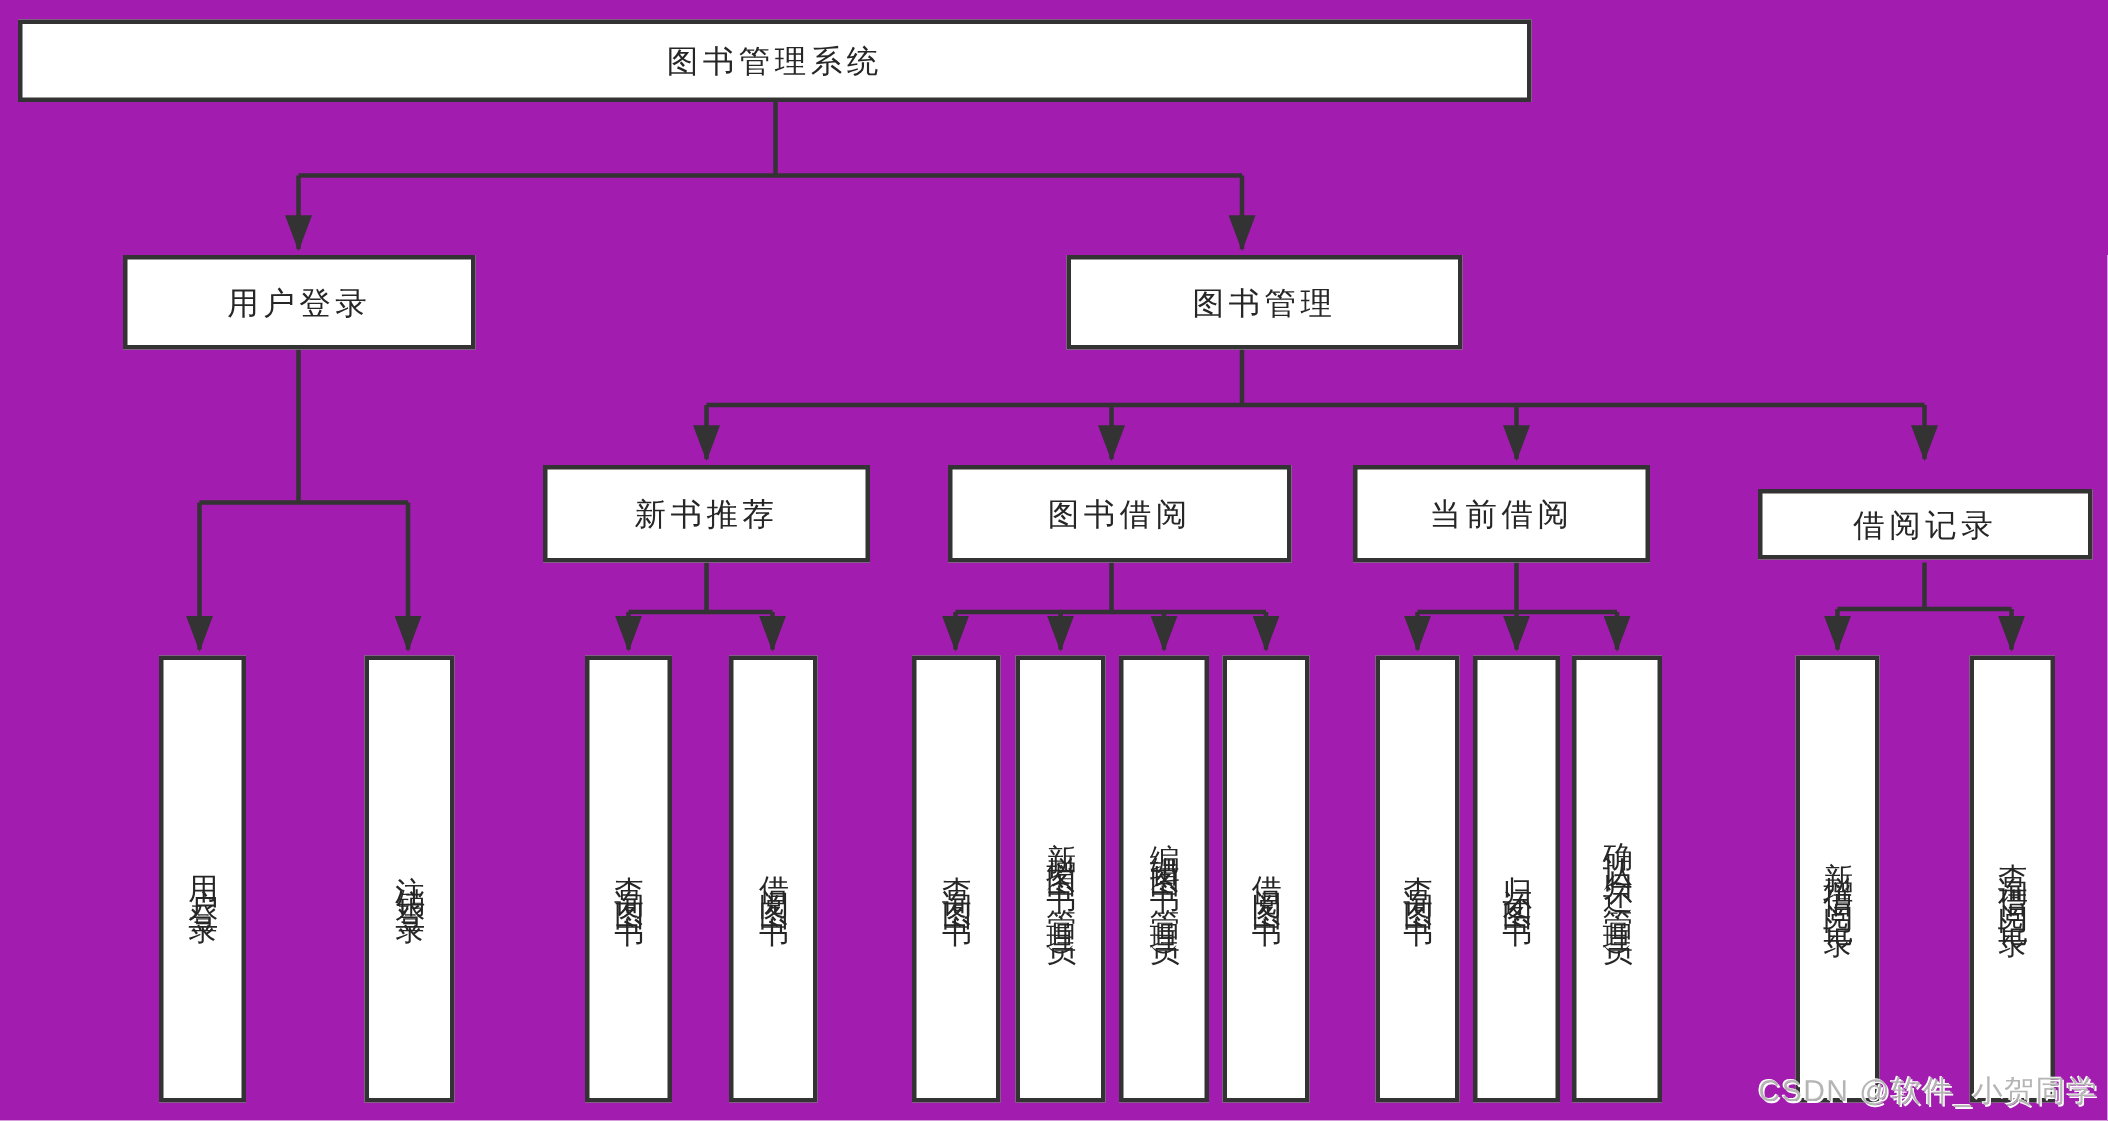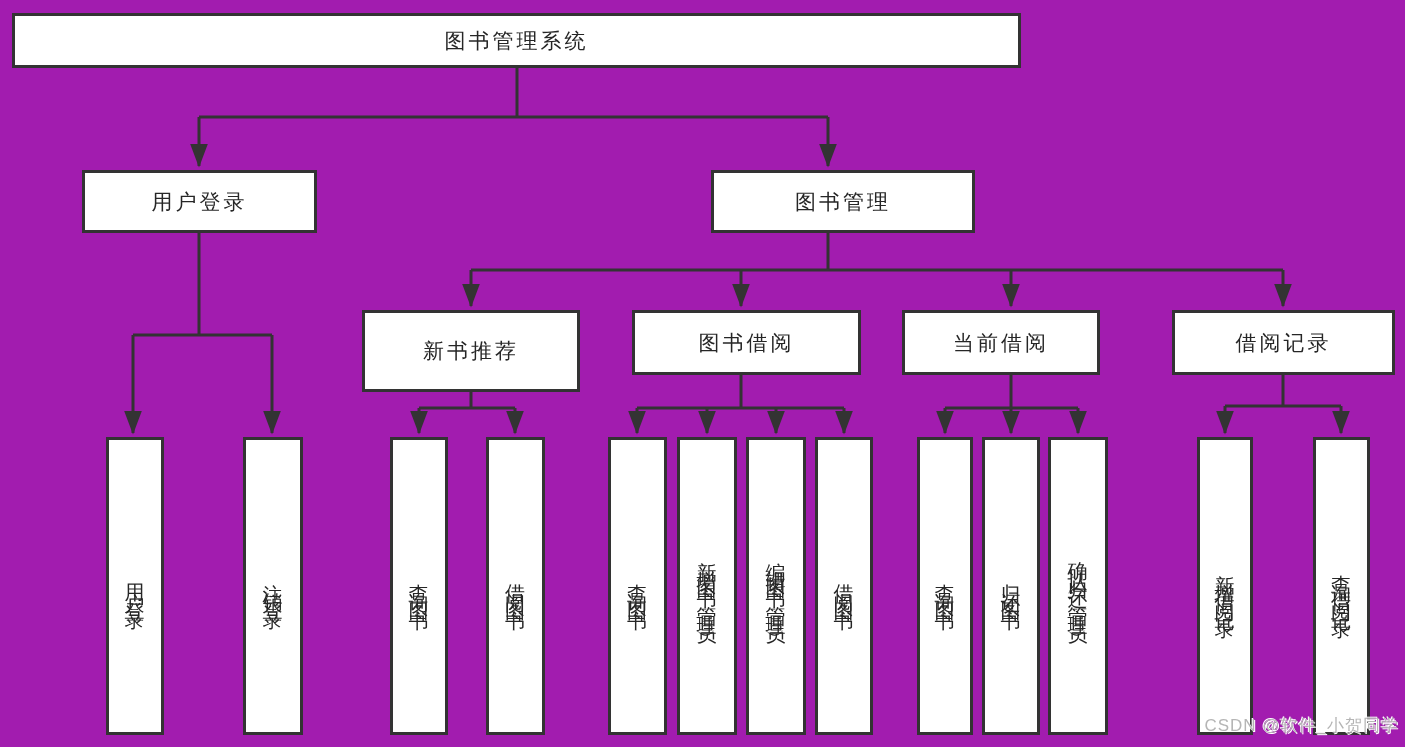--- a/index.html
+++ b/index.html
@@ -18,21 +18,21 @@
     position:absolute; box-sizing:border-box; z-index:2; top:437px; height:298px;
     border:3px solid #333333; background:#ffffff;
     display:flex; align-items:center; justify-content:center;
   }
   .vbox span {
     writing-mode:vertical-rl; text-orientation:mixed;
     font-size:20px; letter-spacing:9px; color:#262626; line-height:1;
   }
   .watermark {
     position:absolute; z-index:5; right:6px; top:714px;
-    font-size:17px; letter-spacing:1px; color:#b5b5b5;
+    font-size:20px; letter-spacing:1px; color:#b5b5b5;
     text-shadow:1px 1px 0 #ffffff, -1px -1px 0 #ffffff;
     white-space:nowrap;
   }
 </style>
 </head>
 <body>
 
 <div class="canvas">
 
   <svg class="connectors" width="1405" height="747" viewBox="0 0 1405 747">
@@ -83,24 +83,24 @@
       <path d="M1225,406 V433" marker-end="url(#ah)"></path>
       <path d="M1341,406 V433" marker-end="url(#ah)"></path>
     </g>
   </svg>
 
   <div class="node" style="left:12px;top:13px;width:1009px;height:55px">图书管理系统</div>
 
   <div class="node" style="left:82px;top:170px;width:235px;height:63px">用户登录</div>
   <div class="node" style="left:711px;top:170px;width:264px;height:63px">图书管理</div>
 
-  <div class="node" style="left:362px;top:310px;width:218px;height:82px">新书推荐</div>
+  <div class="node" style="left:362px;top:310px;width:218px;height:65px">新书推荐</div>
   <div class="node" style="left:632px;top:310px;width:229px;height:65px">图书借阅</div>
   <div class="node" style="left:902px;top:310px;width:198px;height:65px">当前借阅</div>
-  <div class="node" style="left:1172px;top:310px;width:223px;height:65px">借阅记录</div>
+  <div class="node" style="left:1172px;top:326px;width:223px;height:47px">借阅记录</div>
 
   <div class="vbox" style="left:106px;width:58px">
     <span>用户登录</span>
   </div>
   <div class="vbox" style="left:243px;width:60px">
     <span>注销登录</span>
   </div>
 
   <div class="vbox" style="left:390px;width:58px">
     <span>查询图书</span>

